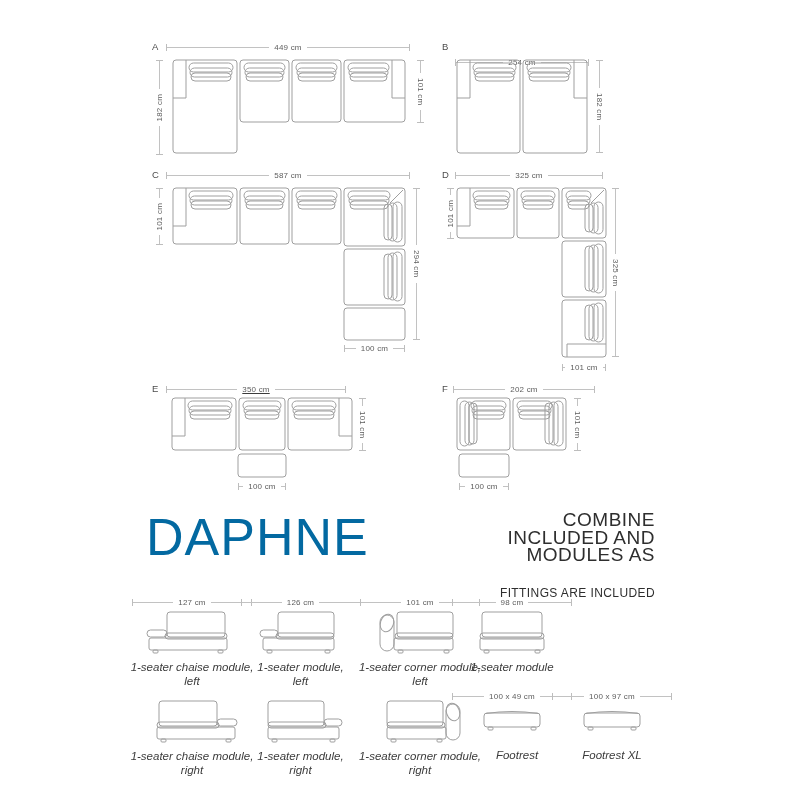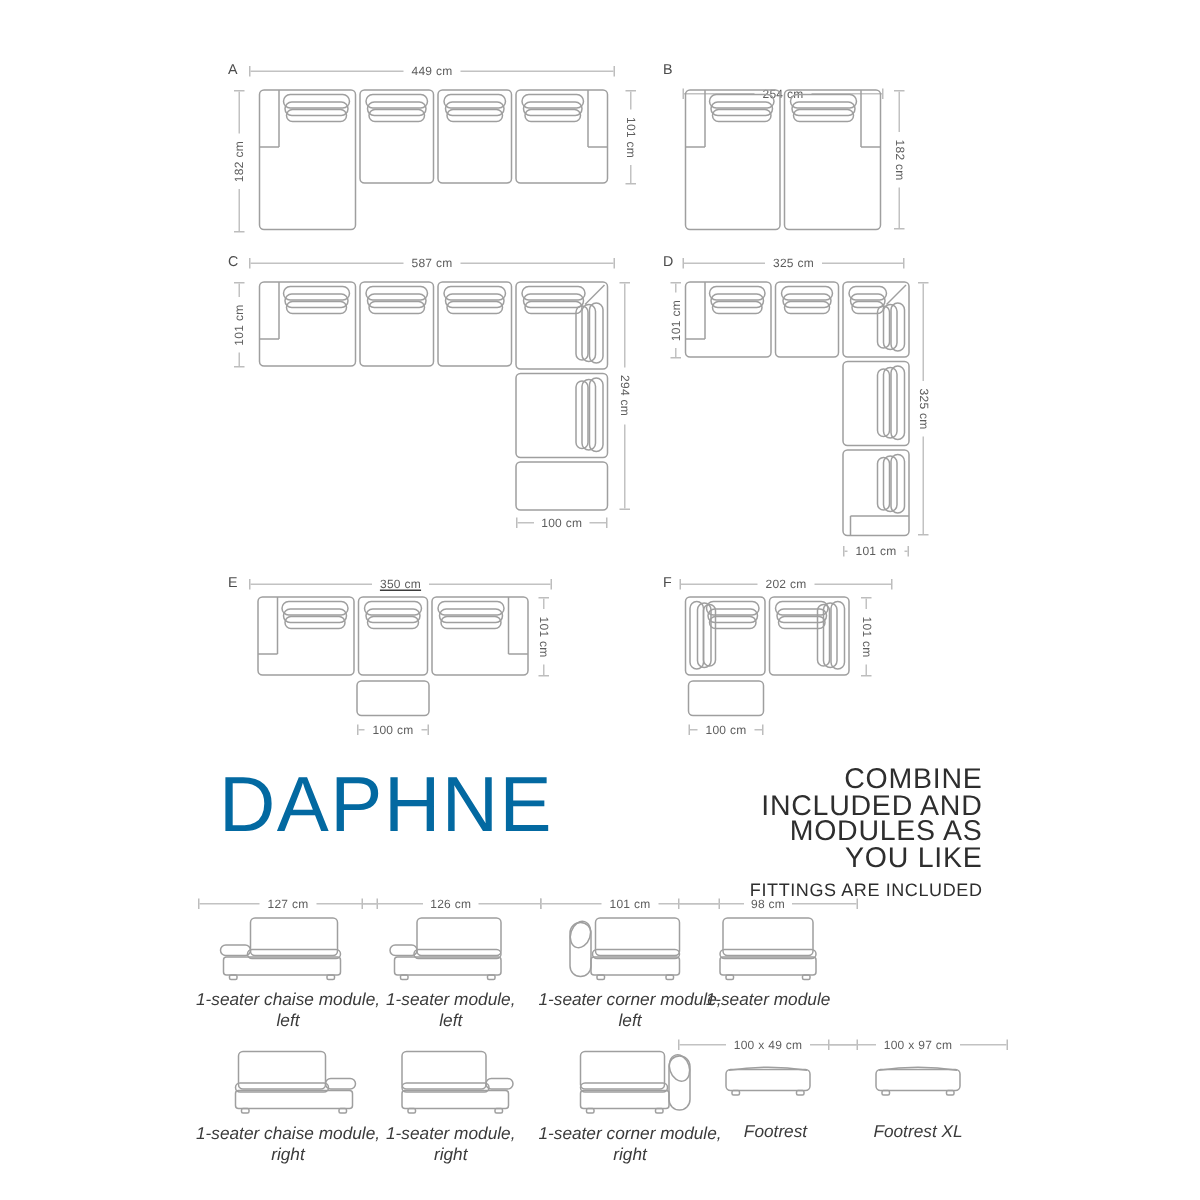--- a/index.html
+++ b/index.html
@@ -240,21 +240,21 @@
         <line x1="110" y1="156" x2="149" y2="156"></line>
         <line x1="110" y1="156" x2="110" y2="169"></line>
         <rect x="137" y="115" width="9" height="39" rx="4.5"></rect>
         <rect x="132" y="116" width="9" height="37" rx="4.5"></rect>
         <rect x="128" y="117" width="8" height="35" rx="4"></rect>
       </svg>
   </section>
 
   <section>
     <span class="cfg-letter" style="left:152px;top:384px;">E</span>
-    <div class="dimh" style="left:166px;top:385px;width:202px;text-decoration:underline;">
+    <div class="dimh" style="left:166px;top:385px;width:180px;text-decoration:underline;">
       <i class="tk"></i>
         <i class="ln"></i>
         <span class="lb">350 cm</span>
         <i class="ln"></i>
         <i class="tk"></i>
     </div>
     <div class="dimv" style="left:358px;top:398px;height:53px;">
       <i class="tk"></i>
         <i class="ln"></i>
         <span class="lb">101 cm</span>
@@ -329,21 +329,20 @@
         <rect x="88" y="5" width="8" height="41" rx="4"></rect>
         <rect x="2" y="56" width="50" height="23" rx="3"></rect>
       </svg>
   </section>
 
   <div class="title">DAPHNE</div>
   <div class="tagline">
     <span>COMBINE</span>
     <span>INCLUDED AND</span>
     <span>MODULES AS</span>
-    <span>YOU LIKE</span>
   </div>
   <div class="note">FITTINGS ARE INCLUDED</div>
 
   <div class="mod" style="left:117px;top:596px;width:150px;">
     <div class="dimh">
         <i class="tk"></i>
         <i class="ln"></i>
         <span class="lb">127 cm</span>
         <i class="ln"></i>
         <i class="tk"></i>

